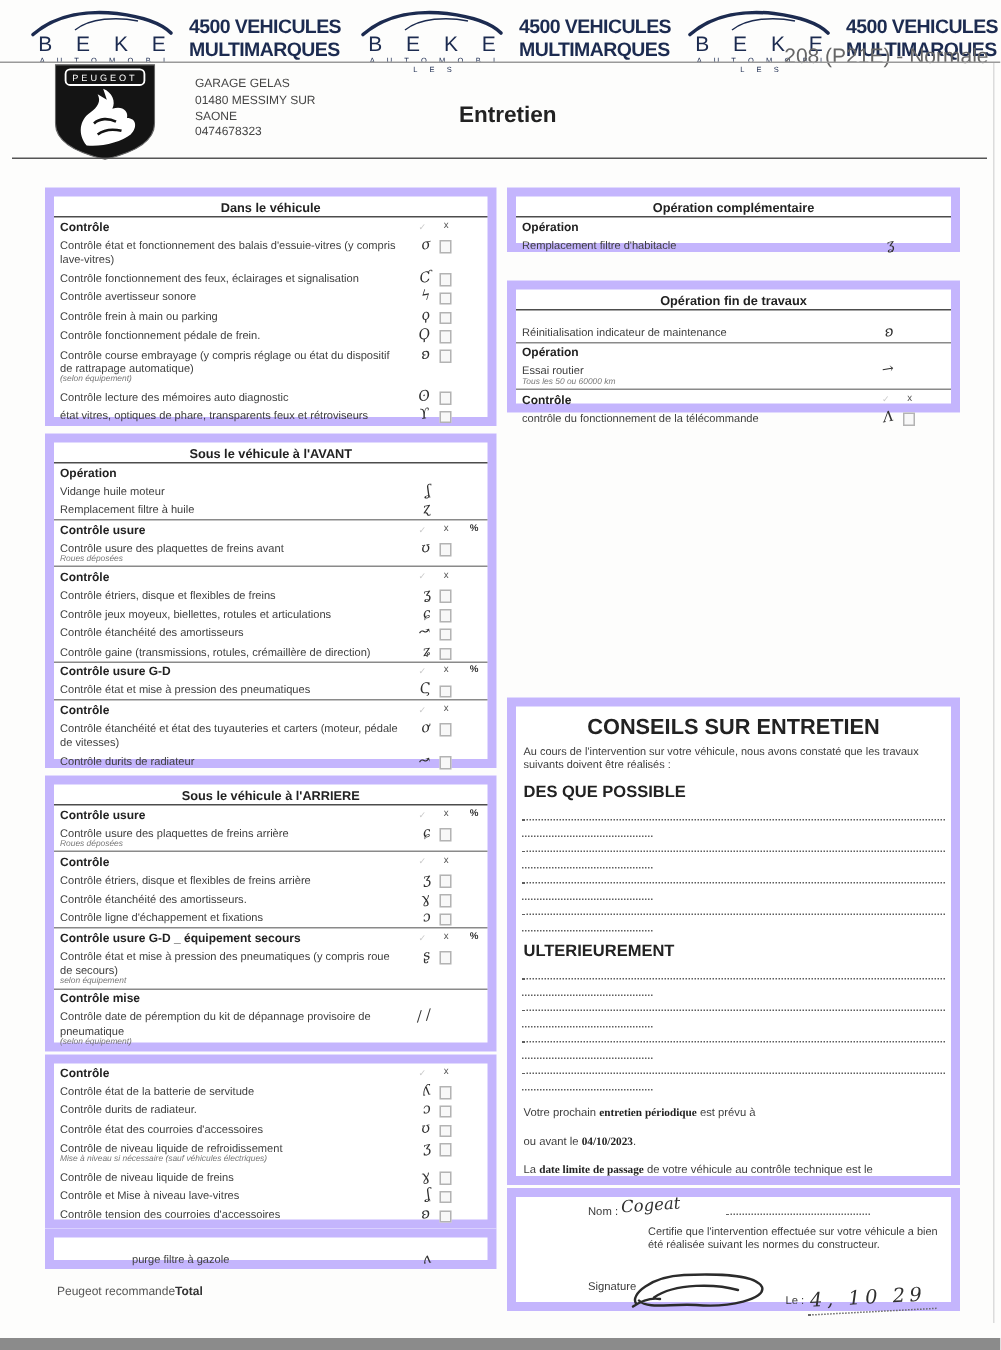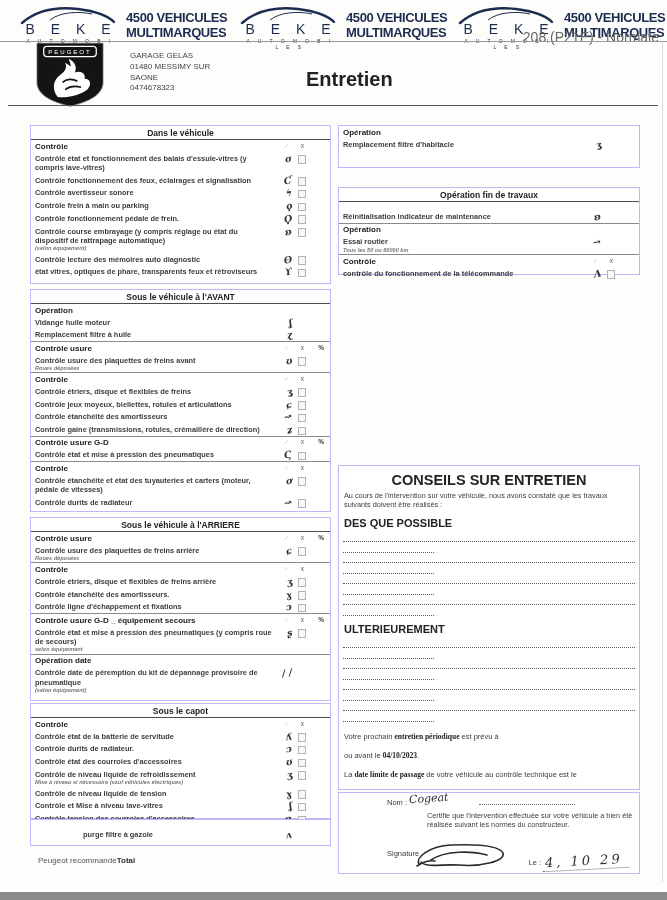--- a/index.html
+++ b/index.html
@@ -12,28 +12,28 @@
   .beke-logo{width:100px;text-align:center;}
   .beke-logo svg{display:block;margin:0 auto;}
   .beke-name{font-size:14px;letter-spacing:6px;color:#1c2b50;font-weight:500;margin-top:-4px;padding-left:6px;}
   .beke-sub{font-size:5px;letter-spacing:3.4px;color:#1c2b50;margin-top:1px;padding-left:4px;}
   .tagline{font-weight:bold;font-size:13px;line-height:1.12;color:#1c2b50;letter-spacing:-0.4px;margin-left:8px;margin-top:6px;width:104px;}
   .model-ref{position:absolute;top:29px;right:8px;font-size:14px;color:#666;}
   .top-rule{position:absolute;top:41px;left:0;width:667px;border-top:1px solid #9a9a9a;}
   .mid-rule{position:absolute;top:105px;left:8px;width:650px;border-top:1.5px solid #555;}
   .peugeot-box{position:absolute;left:33px;top:42px;}
   .garage-info{position:absolute;left:130px;top:51px;font-size:8px;line-height:1.35;color:#444;}
-  .doc-title{position:absolute;left:306px;top:68px;font-size:20px;font-weight:bold;color:#222;text-align:center;}
-  
-  .box{position:absolute;border:1px solid #c4b5fd;background:#fff;box-sizing:border-box;}
+  .doc-title{position:absolute;left:306px;top:68px;font-size:15px;font-weight:bold;color:#222;text-align:center;}
+  
+  .box{position:absolute;border:6px solid #c4b5fd;background:#fff;box-sizing:border-box;}
   .box-title{text-align:center;font-weight:bold;font-size:8.5px;color:#222;border-bottom:1px solid #4d4d4d;padding:2px 0 1px;}
   .rows{position:relative;}
   .sub-row{font-weight:bold;font-size:8px;color:#222;padding:1.5px 4px 1px;position:relative;}
   .rows > .sub-row:not(:first-child){border-top:1px solid #8a8a8a;}
-  .item-row{font-size:7.4px;color:#3d3d3d;padding:2px 58px 1.5px 4px;position:relative;line-height:1.25;font-weight:bold;}
+  .item-row{font-size:7.4px;color:#3d3d3d;padding:2px 58px 1.5px 4px;position:relative;line-height:1.25;}
   .note{font-size:5.6px;font-style:italic;color:#777;line-height:1.1;}
   .hand{font-family:"DejaVu Serif",serif;font-style:italic;color:#2f2f2f;}
   .mark{position:absolute;right:38px;top:1px;font-size:9.5px;transform:rotate(-10deg);}
   .chk{position:absolute;right:24px;top:3.5px;width:6.5px;height:6.5px;border:1px solid #b3b3b3;background:#f8f8f8;}
   .col-check{position:absolute;right:41px;top:1.5px;font-size:6px;color:#c9c9c9;font-weight:normal;}
   .col-x{position:absolute;right:26px;top:1.5px;font-size:6.5px;color:#555;font-weight:normal;}
   .col-pct{position:absolute;right:6px;top:1.5px;font-size:6.5px;color:#333;font-weight:bold;}
   
   .conseils-title{text-align:center;font-size:14.5px;font-weight:bold;color:#222;margin:6px 0 3px;}
   .conseils-intro{font-size:7.3px;line-height:1.3;color:#3d3d3d;padding:0 5px;}
@@ -171,50 +171,50 @@
   <div class="box-title">Sous le véhicule à l'ARRIERE</div>
   <div class="rows">
       <div class="sub-row"><span>Contrôle usure</span><span class="col-check">✓</span><span class="col-x">x</span><span class="col-pct">%</span></div>
       <div class="item-row"><span>Contrôle usure des plaquettes de freins arrière</span><div class="note">Roues déposées</div><span class="mark hand">ɕ</span><span class="chk"></span></div>
       <div class="sub-row"><span>Contrôle</span><span class="col-check">✓</span><span class="col-x">x</span></div>
       <div class="item-row"><span>Contrôle étriers, disque et flexibles de freins arrière</span><span class="mark hand">ʒ</span><span class="chk"></span></div>
       <div class="item-row"><span>Contrôle étanchéité des amortisseurs.</span><span class="mark hand">ɣ</span><span class="chk"></span></div>
       <div class="item-row"><span>Contrôle ligne d'échappement et fixations</span><span class="mark hand">ɔ</span><span class="chk"></span></div>
       <div class="sub-row"><span>Contrôle usure G-D _ équipement secours</span><span class="col-check">✓</span><span class="col-x">x</span><span class="col-pct">%</span></div>
       <div class="item-row"><span>Contrôle état et mise à pression des pneumatiques (y compris roue de secours)</span><div class="note">selon équipement</div><span class="mark hand">ʂ</span><span class="chk"></span></div>
-      <div class="sub-row"><span>Opération date</span></div>
+      <div class="sub-row"><span>Contrôle mise</span></div>
       <div class="item-row"><span>Contrôle date de péremption du kit de dépannage provisoire de pneumatique</span><div class="note">(selon équipement)</div><span class="mark hand">∕  ∕</span></div>
     </div>
 </div>
 
 <div class="box" style="left:30px;top:703px;width:301px;height:116px;">
-  <div class="box-title">Sous le capot</div>
   <div class="rows">
       <div class="sub-row"><span>Contrôle</span><span class="col-check">✓</span><span class="col-x">x</span></div>
       <div class="item-row"><span>Contrôle état de la batterie de servitude</span><span class="mark hand">ʎ</span><span class="chk"></span></div>
       <div class="item-row"><span>Contrôle durits de radiateur.</span><span class="mark hand">ɔ</span><span class="chk"></span></div>
       <div class="item-row"><span>Contrôle état des courroies d'accessoires</span><span class="mark hand">ʊ</span><span class="chk"></span></div>
       <div class="item-row"><span>Contrôle de niveau liquide de refroidissement</span><div class="note">Mise à niveau si nécessaire (sauf véhicules électriques)</div><span class="mark hand">ʒ</span><span class="chk"></span></div>
-      <div class="item-row"><span>Contrôle de niveau liquide de tension</span><span class="mark hand">ɣ</span><span class="chk"></span></div>
+      <div class="item-row"><span>Contrôle de niveau liquide de freins</span><span class="mark hand">ɣ</span><span class="chk"></span></div>
       <div class="item-row"><span>Contrôle et Mise à niveau lave-vitres</span><span class="mark hand">ʆ</span><span class="chk"></span></div>
       <div class="item-row"><span>Contrôle tension des courroies d'accessoires</span><span class="mark hand">ʚ</span><span class="chk"></span></div>
     </div>
 </div>
 
 <div class="box" style="left:30px;top:819px;width:301px;height:27px;padding-left:48px;">
   <div class="rows">
       <div class="item-row" style="margin-top: 8px;"><span>purge filtre à gazole</span><span class="mark hand">ʌ</span></div>
     </div>
 </div>
 
 <div class="recommande">
   <span>Peugeot recommande</span><b>Total</b>
 </div>
 
 <div class="box" style="left:338px;top:125px;width:302px;height:43px;">
+  <div class="box-title">Opération complémentaire</div>
   <div class="rows">
       <div class="sub-row"><span>Opération</span></div>
       <div class="item-row"><span>Remplacement filtre d'habitacle</span><span class="mark hand">ʓ</span></div>
     </div>
 </div>
 
 <div class="box" style="left:338px;top:187px;width:302px;height:88px;">
   <div class="box-title">Opération fin de travaux</div>
   <div class="rows">
       <div class="item-row" style="margin-top: 8px;"><span>Réinitialisation indicateur de maintenance</span><span class="mark hand">ʚ</span></div>

